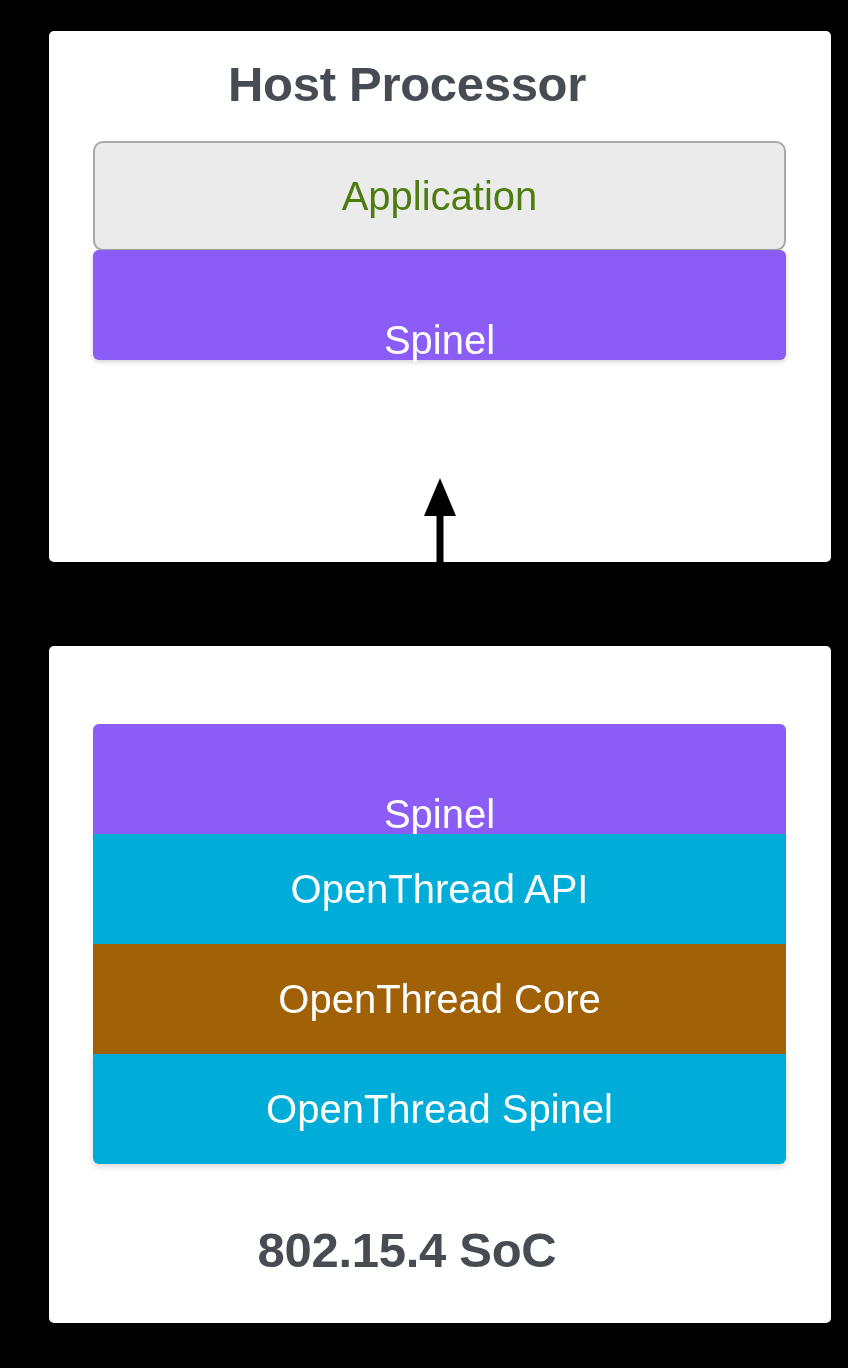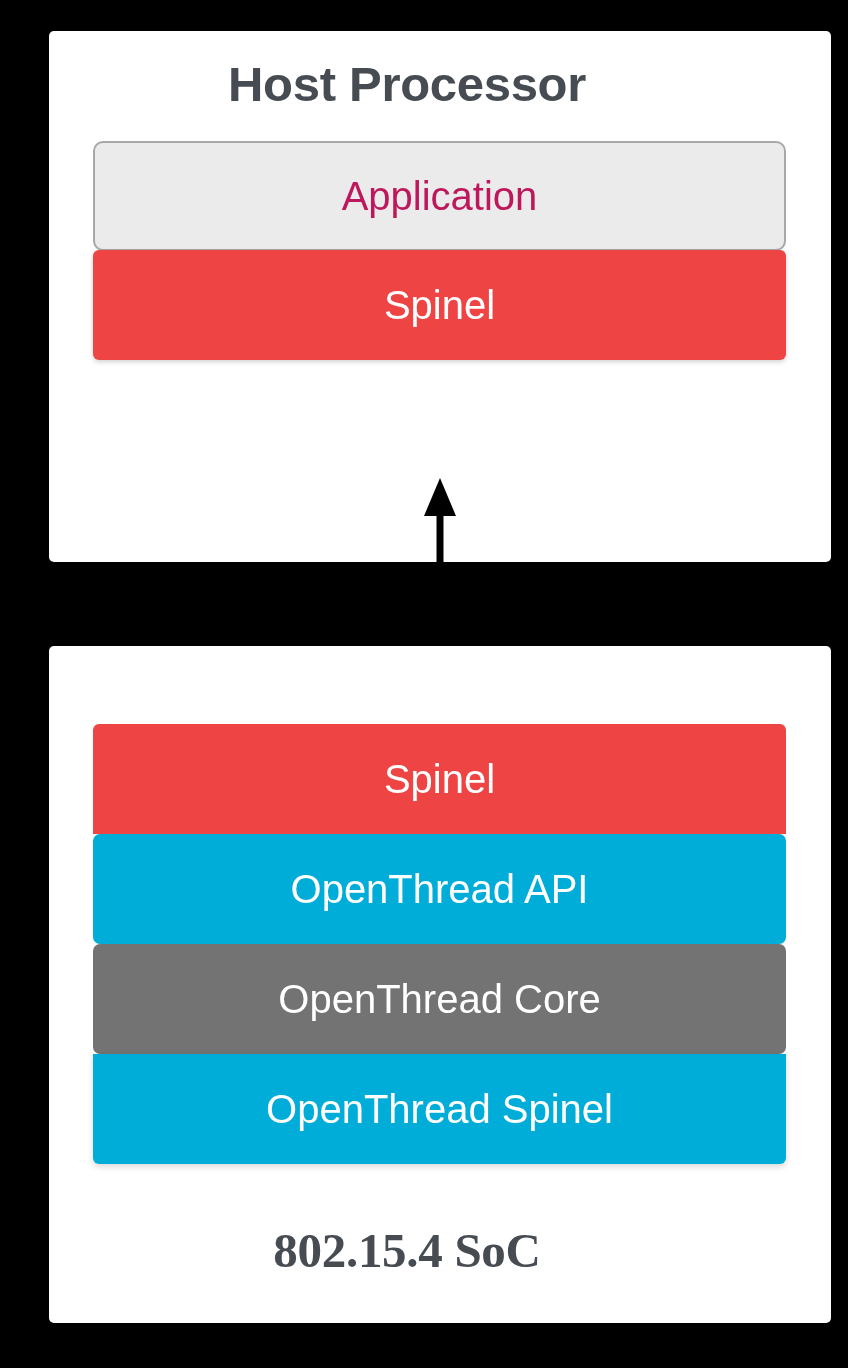--- a/index.html
+++ b/index.html
@@ -50,21 +50,21 @@
     left: 0;
     width: 782px;
     text-align: center;
     color: #464c52;
     font-size: 49px;
     font-weight: bold;
     letter-spacing: -0.3px;
     white-space: nowrap;
   }
   .panel-title-host { top: 56px; }
-  .panel-title-soc  { top: 1222px; font-family: Liberation Serif, serif; }
+  .panel-title-soc  { top: 1222px; }
 
   
   .stack {
     position: absolute;
     left: 77px;
     width: 693px;
   }
   .stack-host { top: 141px; }
   .stack-soc  { top: 724px; }
 
@@ -78,37 +78,37 @@
     line-height: 1;
     white-space: nowrap;
     position: relative;
   }
 
   .row-gray {
     height: 110px;
     background: #ebebeb;
     border: 2px solid #a8a8a8;
     border-radius: 10px;
-    color: #be185d;
+    color: #4d7c0f;
     margin-bottom: -1px;
   }
 
   .row-solid {
     height: 110px;
     border-radius: 6px;
     color: #ffffff;
     box-shadow: 0 2px 5px rgba(0,0,0,0.18);
   }
 
-  .row-red   { background: #ef4444; }
+  .row-red   { background: #8b5cf6; align-items: flex-end; }
   .row-cyan  { background: #00add8; }
-  .row-navy  { background: #737373; }
+  .row-navy  { background: #a16207; }
 
   
-  .stack-soc .row-solid { border-radius: 7px; box-shadow: none; }
+  .stack-soc .row-solid { border-radius: 0; box-shadow: none; }
   .stack-soc .row-solid:first-child { border-radius: 6px 6px 0 0; }
   .stack-soc .row-solid:last-child  { border-radius: 0 0 6px 6px;
     box-shadow: 0 3px 6px rgba(0,0,0,0.15); }
 
   
   .connector {
     position: absolute;
     left: 396px;
     top: 474px;
     width: 56px;

